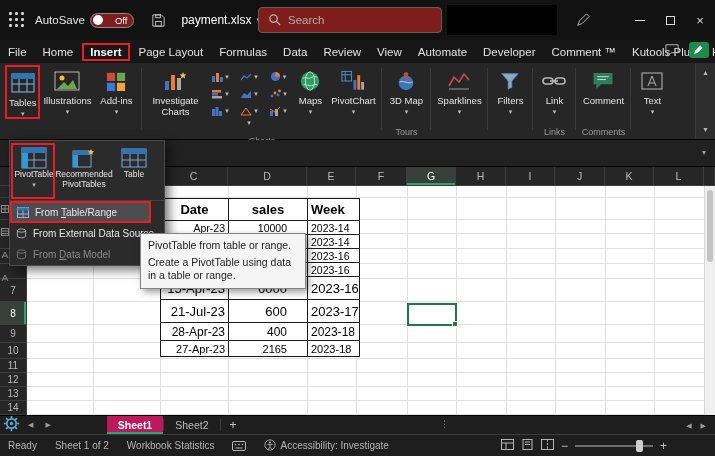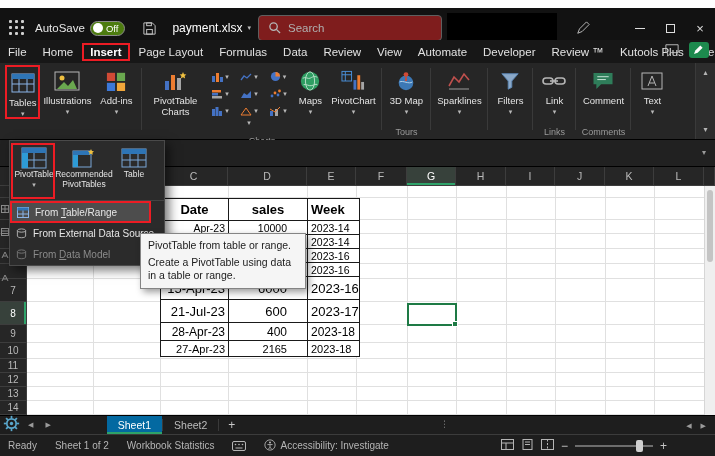--- a/index.html
+++ b/index.html
@@ -1,28 +1,28 @@
 <!DOCTYPE html>
 <html><head>
 <meta charset="utf-8">
 <style>
   html,body{margin:0;padding:0;background:#000;}
   *{box-sizing:border-box;}
   .app{position:relative;width:715px;height:456px;overflow:hidden;background:#fff;
        font-family:"Liberation Sans",sans-serif;-webkit-font-smoothing:antialiased;}
 
   
-  .titlebar{position:absolute;left:0;top:8px;width:715px;height:40px;background:#121212;
+  .titlebar{position:absolute;left:0;top:0;width:715px;height:40px;background:#121212;
             display:flex;align-items:center;color:#e6e6e6;font-size:11.5px;}
   .launcher{width:16px;height:16px;margin:0 10px 0 9px;display:grid;grid-template-columns:repeat(3,4px);
             grid-auto-rows:4px;gap:2px;}
   .launcher i{width:3px;height:3px;background:#cfcfcf;border-radius:1px;}
   .autosave{display:flex;align-items:center;gap:5px;margin-right:10px;}
-  .pill{display:inline-flex;align-items:center;gap:3px;border:1px solid #8a8a8a;border-radius:9px;
-        background:#4d7c0f;padding:1px 6px 1px 2px;font-size:9.5px;color:#fff;justify-content:space-between;}
+  .pill{display:inline-flex;align-items:center;gap:12px;border:1px solid #8a8a8a;border-radius:9px;
+        background:#7f1d1d;padding:1px 6px 1px 2px;font-size:9.5px;color:#fff;justify-content:space-between;}
   .knob{width:10px;height:10px;border-radius:50%;background:#fff;display:inline-block;}
   .tb-ic{margin:0 7px;display:flex;align-items:center;}
   .fname{display:flex;align-items:center;gap:5px;margin:0 8px;font-size:12px;color:#fff;}
   .chev{font-size:7px;color:#bdbdbd;}
   .searchbox{position:absolute;left:258px;top:7px;width:184px;height:26px;border:1px solid #5f5f5f;
              border-radius:4px;background:#7f1d1d;display:flex;align-items:center;gap:7px;
              padding:0 9px;color:#b0b0b0;}
   .redact{position:absolute;left:447px;top:5px;width:110px;height:30px;background:#000;}
   .inkic{position:absolute;left:576px;top:13px;}
   .winbtns{position:absolute;right:0;top:0;height:40px;display:flex;align-items:center;}
@@ -116,21 +116,21 @@
   .tooltip{position:absolute;left:140px;top:233px;width:166px;background:#f5f5f5;border:1px solid #848484;
            box-shadow:3px 3px 7px rgba(0,0,0,.4);padding:5px 7px;font-size:10.5px;color:#1b1b1b;
            line-height:1.3;z-index:40;}
   .tooltip .tt{font-weight:normal;margin-bottom:3px;}
 
   
   .sheettabs{position:absolute;left:0;top:415px;width:715px;height:19px;background:#1e1e1e;
              border-top:1px solid #000;display:flex;align-items:stretch;font-size:10.5px;color:#bdbdbd;}
   .navarrows{display:flex;align-items:center;gap:12px;margin-left:28px;font-size:7px;color:#9a9a9a;}
   .stab{display:flex;align-items:center;padding:0 11px;}
-  .stab.active{color:#fff;font-weight:normal;background:#0369a1;box-shadow:inset 0 -2px 0 #2ea36a;}
+  .stab.active{color:#fff;font-weight:bold;background:#be185d;box-shadow:inset 0 -2px 0 #2ea36a;}
   .tabsep{width:1px;background:#3a3a3a;margin:3px 0;}
   .addtab{display:flex;align-items:center;padding:0 9px;color:#c8c8c8;font-size:12px;}
   .tabdots{position:absolute;left:440px;top:3px;color:#8a8a8a;font-size:9px;}
   .hscrollarrows{position:absolute;right:9px;top:6px;display:flex;gap:9px;font-size:7px;color:#9a9a9a;}
   .gearwrap{position:absolute;left:3px;top:-1px;}
 
   
   .statusbar{position:absolute;left:0;top:434px;width:715px;height:22px;background:#1e1e1e;
              border-top:1px solid #3c3c3c;display:flex;align-items:center;font-size:10px;color:#b5b5b5;
              gap:18px;padding:0 8px;}
@@ -205,21 +205,21 @@
     <span class="rtab">File</span>
     <span class="rtab">Home</span>
     <span class="rtab insert">Insert</span>
     <span class="rtab">Page Layout</span>
     <span class="rtab">Formulas</span>
     <span class="rtab">Data</span>
     <span class="rtab">Review</span>
     <span class="rtab">View</span>
     <span class="rtab">Automate</span>
     <span class="rtab">Developer</span>
-    <span class="rtab">Review ™</span>
+    <span class="rtab">Comment ™</span>
     <span class="rtab">Kutools Plus</span>
     <span class="rtab">Help</span>
   </div>
   <div class="tabrow-right">
     <span>
       <svg width="16" height="14" viewBox="0 0 18 16">
           <path d="M2 2h14v9H8l-4 4v-4H2z" fill="none" stroke="#c9c9c9"></path>
         </svg>
     </span>
     <span>
@@ -278,21 +278,21 @@
       <span class="gcontent">
         <span class="bigbtn" style="width:60px">
           <span class="ic">
             <svg width="26" height="24" viewBox="0 0 26 24">
                 <rect x="3" y="12" width="4" height="9" fill="#4472c4"></rect>
                 <rect x="9" y="6" width="4" height="15" fill="#ed7d31"></rect>
                 <rect x="15" y="9" width="4" height="12" fill="#a5a5a5"></rect>
                 <path d="M21 3l1 2.2 2.4.3-1.8 1.6.5 2.4-2.1-1.2-2.1 1.2.5-2.4-1.8-1.6 2.4-.3z" fill="#f0c040"></path>
               </svg>
           </span>
-          <span class="lbl">PivotTable Charts</span>
+          <span class="lbl">Investigate Charts</span>
         </span>
         <span class="minigrid">
           <span class="mgcell">
               <svg width="12" height="10">
                 <rect x="1" y="4" width="3" height="6" fill="#4472c4"></rect>
                 <rect x="5" y="1" width="3" height="9" fill="#ed7d31"></rect>
                 <rect x="9" y="5" width="3" height="5" fill="#4472c4"></rect>
               </svg>
               <span class="dchev">▾</span>
             </span>

